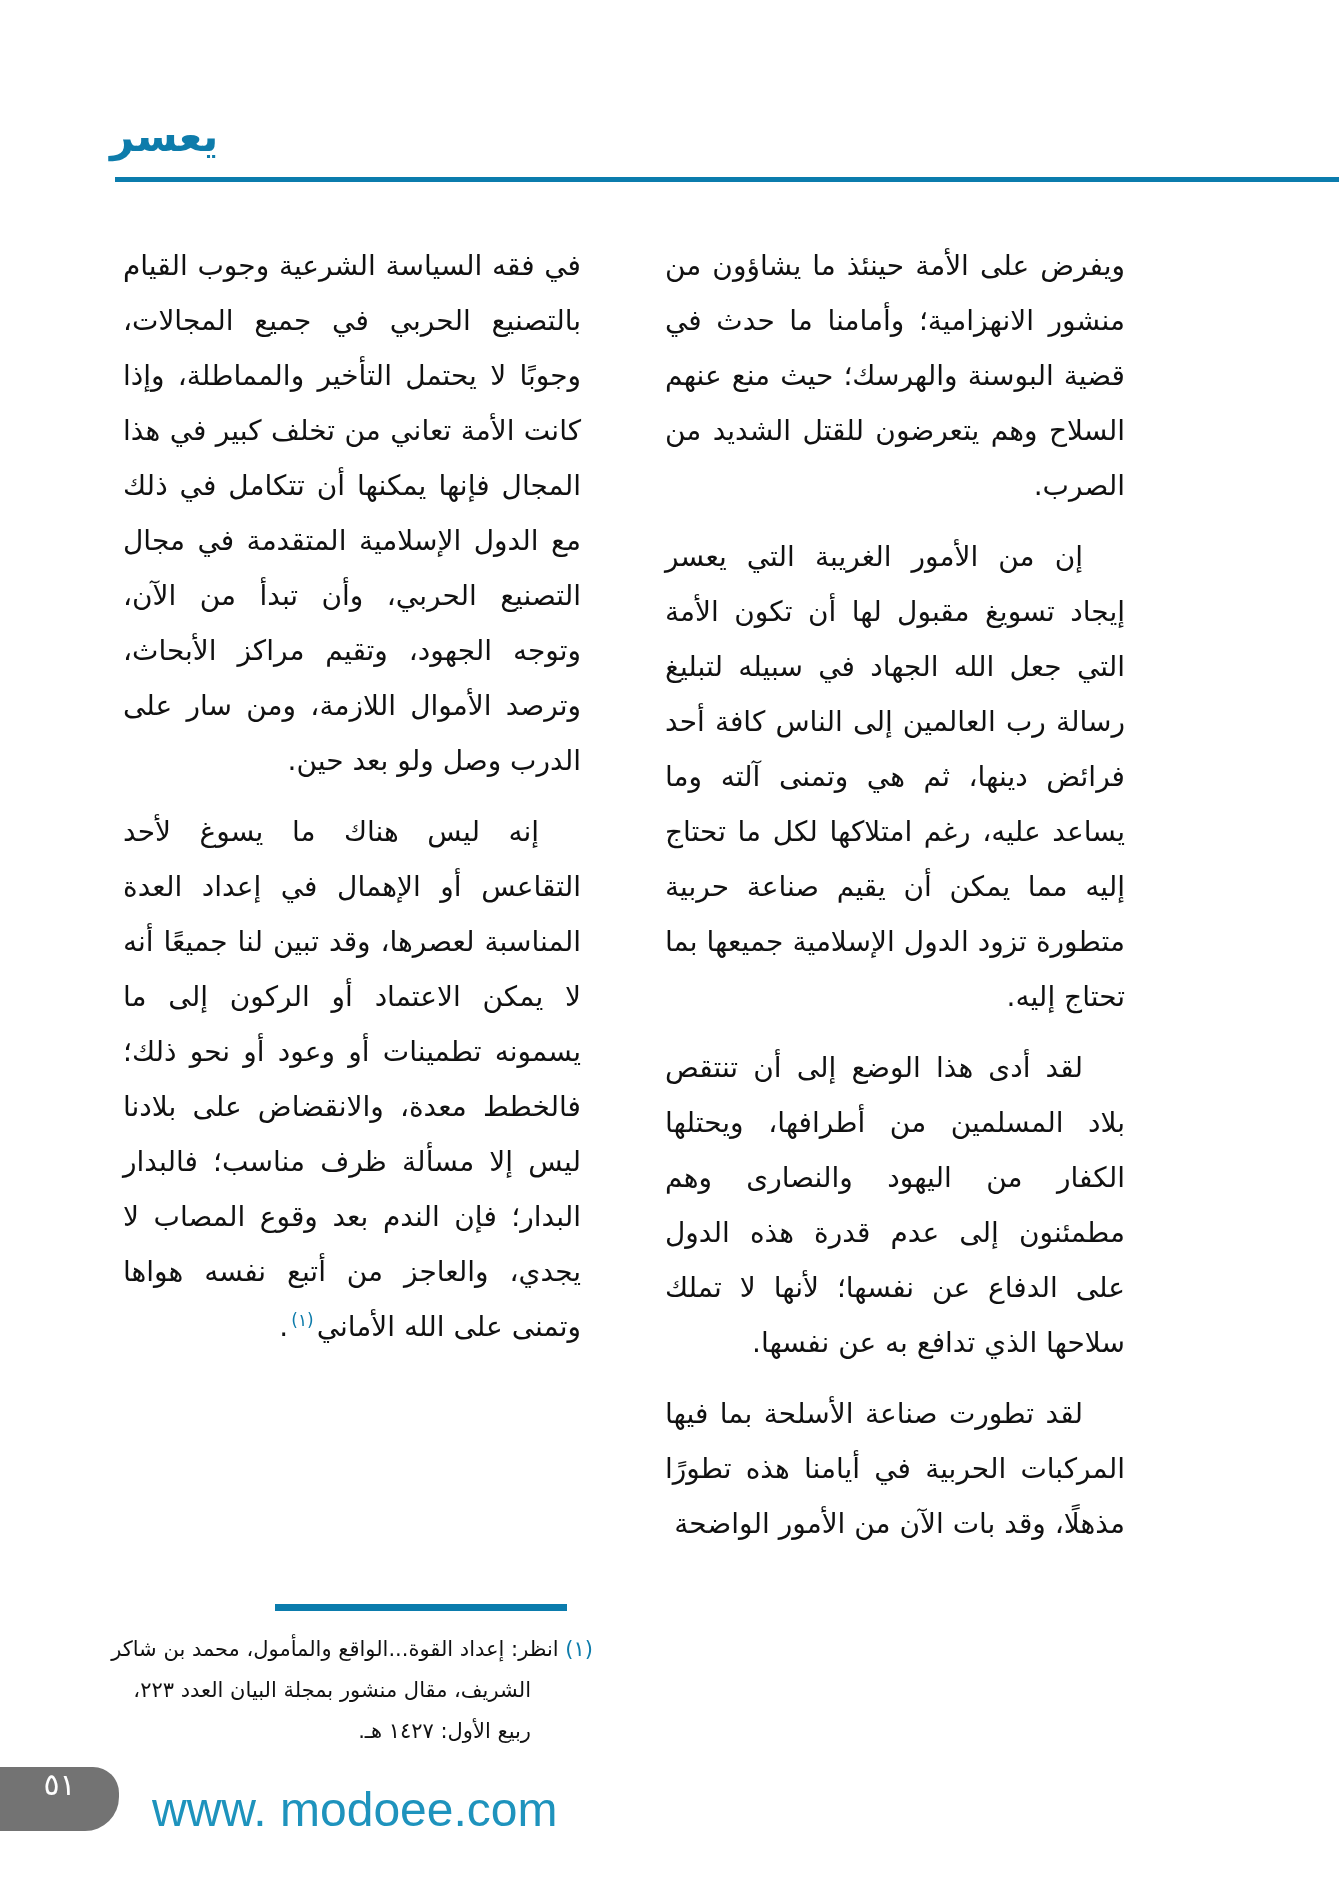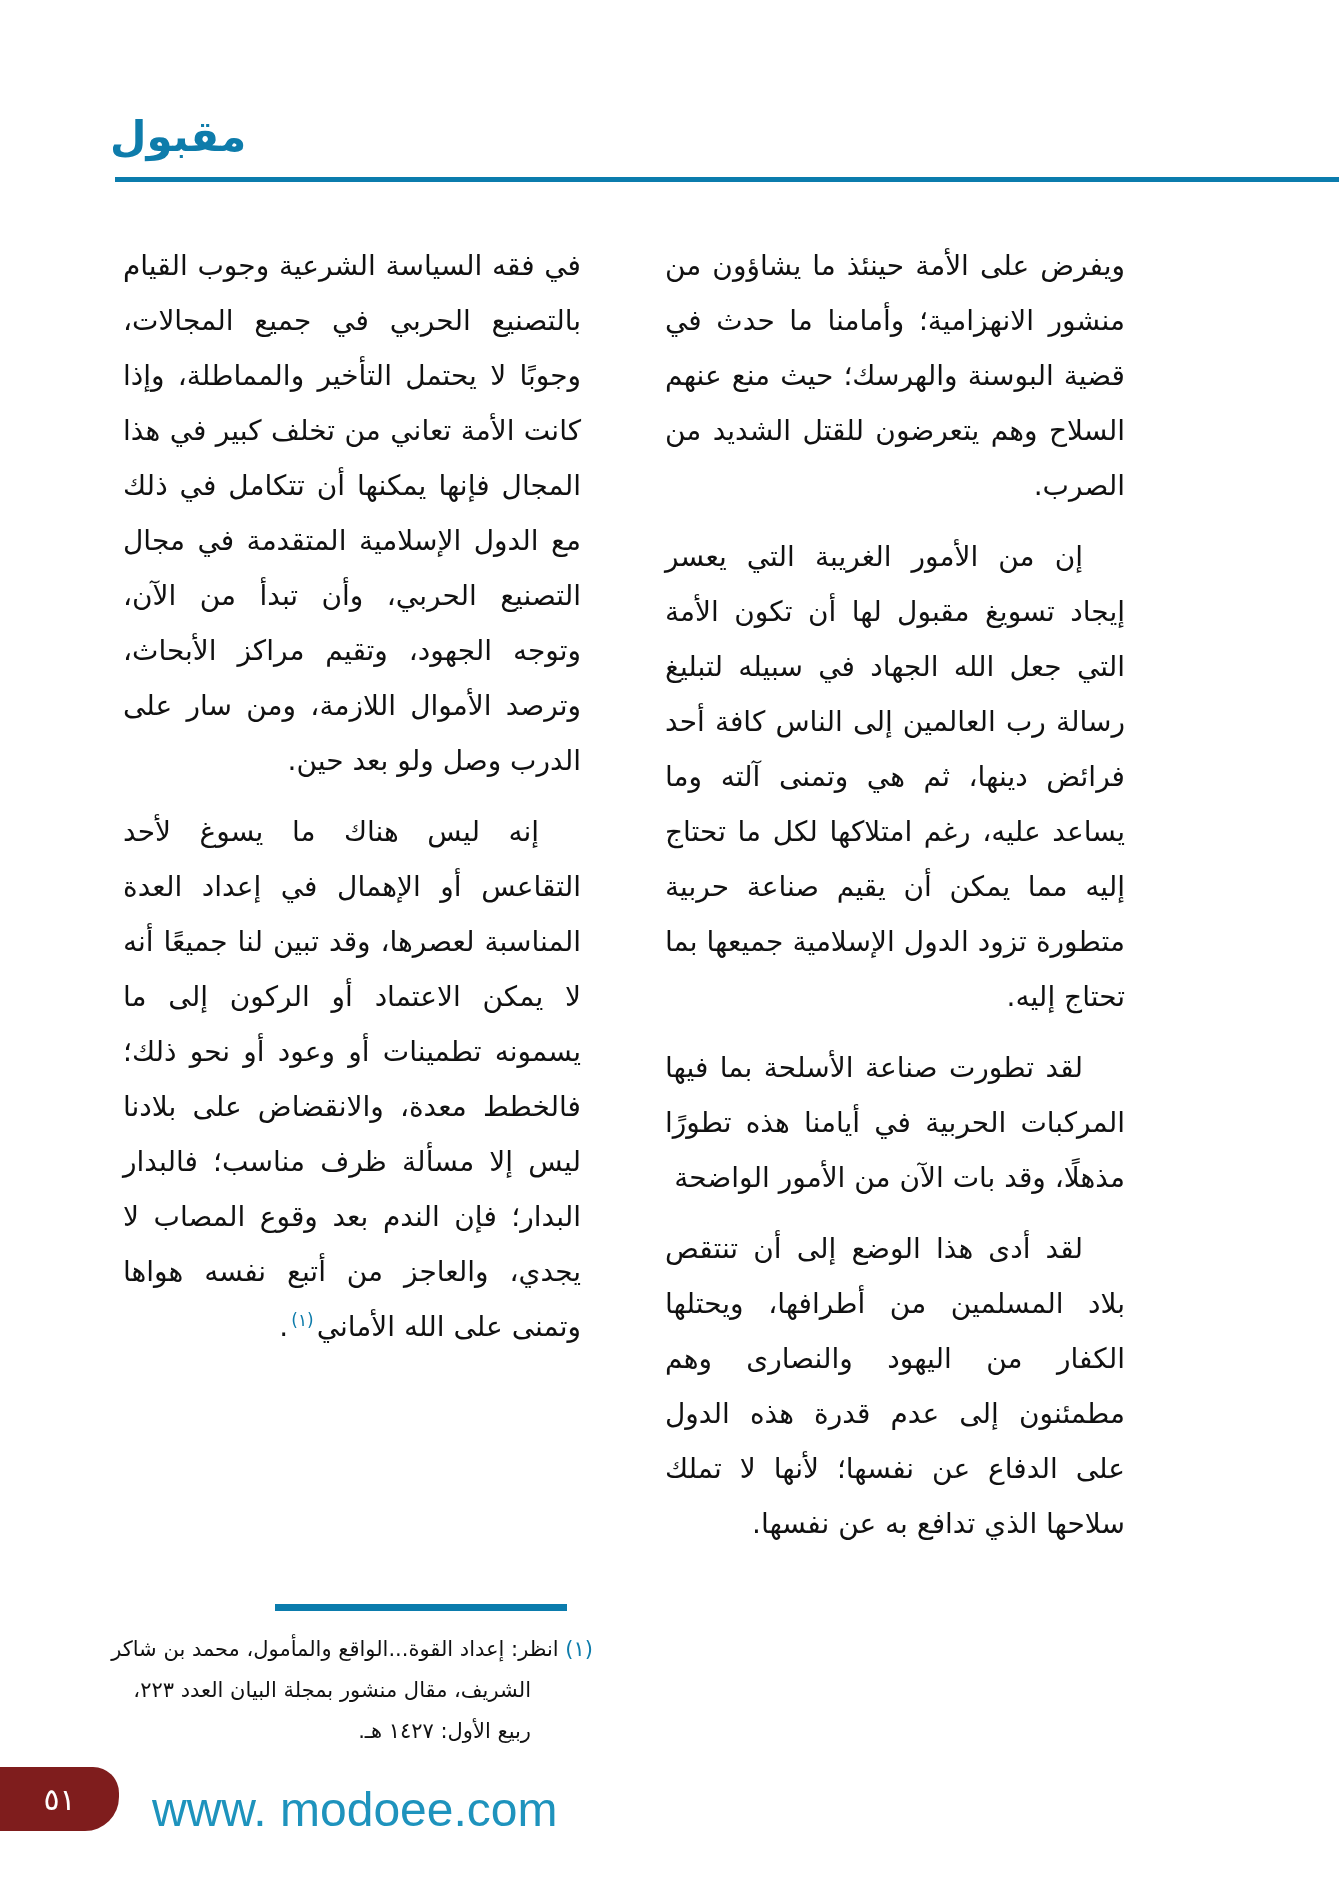--- a/index.html
+++ b/index.html
@@ -52,44 +52,44 @@
     font-size:21px;
     line-height:41px;
     text-align:right;
     padding-right:62px;
     text-indent:-62px;
   }
   .fn-marker{color:#0e7cab;}
   .page-pill{
     position:absolute;left:0;top:1767px;
     width:119px;height:64px;
-    background:#7f1d1d;
+    background:#737373;
     border-radius:0 26px 34px 0;
     color:#ffffff;
     font-size:30px;
-    display:flex;align-items:center;justify-content:center;
+    display:flex;justify-content:center;
   }
   .site{
     position:absolute;left:152px;top:1782px;
     color:#1e93bd;
     font-size:48px;
     font-family:"Liberation Sans",sans-serif;
   }
 </style>
 </head>
 <body>
 
-<div class="page-title">مقبول</div>
+<div class="page-title">يعسر</div>
 <div class="header-rule"></div>
 
 <div class="col col-right">
   <p class="cont">ويفرض على الأمة حينئذ ما يشاؤون من منشور الانهزامية؛ وأمامنا ما حدث في قضية البوسنة والهرسك؛ حيث منع عنهم السلاح وهم يتعرضون للقتل الشديد من الصرب.</p>
   <p>إن من الأمور الغريبة التي يعسر إيجاد تسويغ مقبول لها أن تكون الأمة التي جعل الله الجهاد في سبيله لتبليغ رسالة رب العالمين إلى الناس كافة أحد فرائض دينها، ثم هي وتمنى آلته وما يساعد عليه، رغم امتلاكها لكل ما تحتاج إليه مما يمكن أن يقيم صناعة حربية متطورة تزود الدول الإسلامية جميعها بما تحتاج إليه.</p>
+  <p>لقد أدى هذا الوضع إلى أن تنتقص بلاد المسلمين من أطرافها، ويحتلها الكفار من اليهود والنصارى وهم مطمئنون إلى عدم قدرة هذه الدول على الدفاع عن نفسها؛ لأنها لا تملك سلاحها الذي تدافع به عن نفسها.</p>
   <p>لقد تطورت صناعة الأسلحة بما فيها المركبات الحربية في أيامنا هذه تطورًا مذهلًا، وقد بات الآن من الأمور الواضحة</p>
-  <p>لقد أدى هذا الوضع إلى أن تنتقص بلاد المسلمين من أطرافها، ويحتلها الكفار من اليهود والنصارى وهم مطمئنون إلى عدم قدرة هذه الدول على الدفاع عن نفسها؛ لأنها لا تملك سلاحها الذي تدافع به عن نفسها.</p>
 </div>
 
 <div class="col col-left">
   <p class="cont">في فقه السياسة الشرعية وجوب القيام بالتصنيع الحربي في جميع المجالات، وجوبًا لا يحتمل التأخير والمماطلة، وإذا كانت الأمة تعاني من تخلف كبير في هذا المجال فإنها يمكنها أن تتكامل في ذلك مع الدول الإسلامية المتقدمة في مجال التصنيع الحربي، وأن تبدأ من الآن، وتوجه الجهود، وتقيم مراكز الأبحاث، وترصد الأموال اللازمة، ومن سار على الدرب وصل ولو بعد حين.</p>
   <p><span>إنه ليس هناك ما يسوغ لأحد التقاعس أو الإهمال في إعداد العدة المناسبة لعصرها، وقد تبين لنا جميعًا أنه لا يمكن الاعتماد أو الركون إلى ما يسمونه تطمينات أو وعود أو نحو ذلك؛ فالخطط معدة، والانقضاض على بلادنا ليس إلا مسألة ظرف مناسب؛ فالبدار البدار؛ فإن الندم بعد وقوع المصاب لا يجدي، والعاجز من أتبع نفسه هواها وتمنى على الله الأماني</span><sup class="fn-ref">(١)</sup><span>.</span></p>
 </div>
 
 <div class="footnote">
   <div class="fn-rule"></div>
   <p class="fn-text"><span class="fn-marker">(١)</span> <span>انظر: إعداد القوة...الواقع والمأمول، محمد بن شاكر الشريف، مقال منشور بمجلة البيان العدد ٢٢٣، ربيع الأول: ١٤٢٧ هـ.</span></p>

